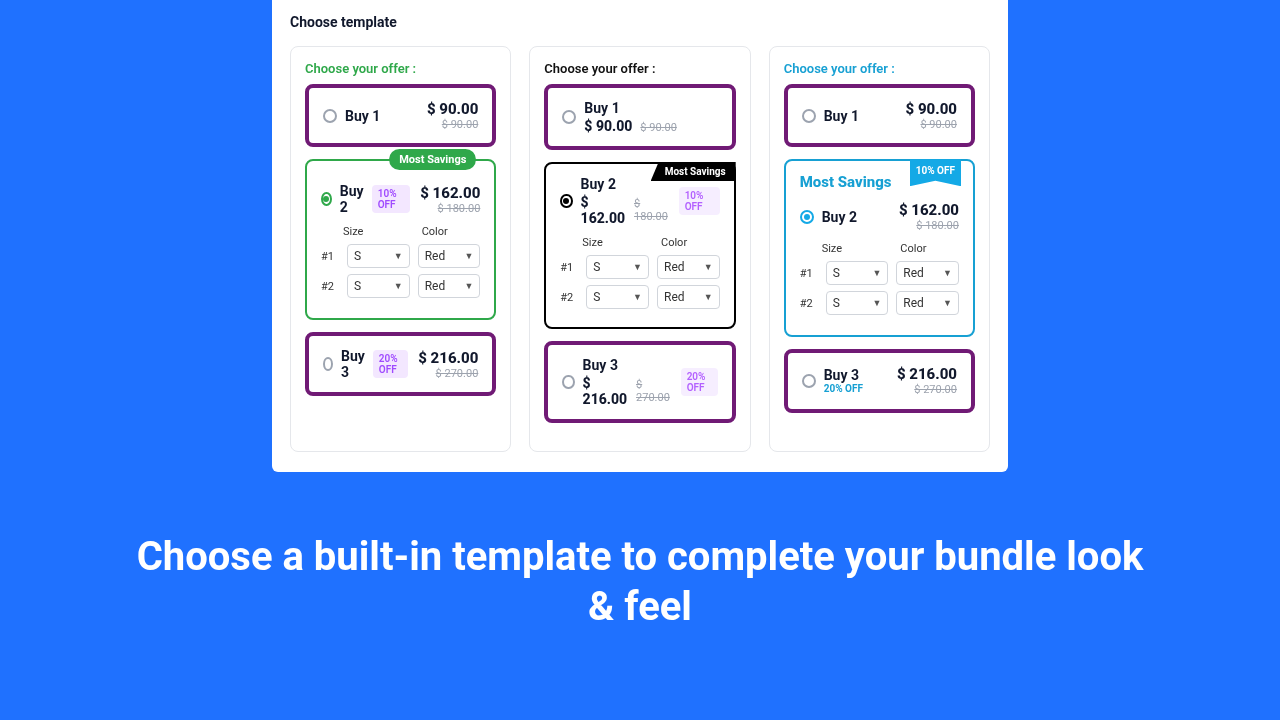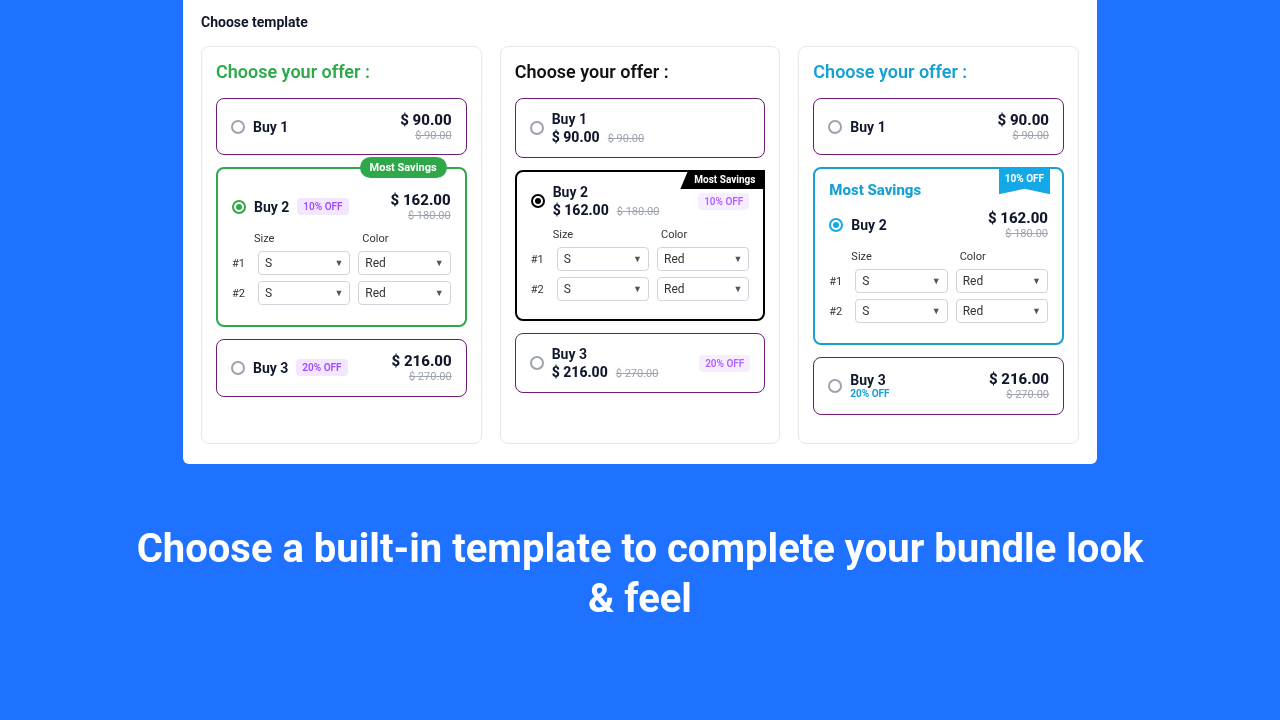--- a/index.html
+++ b/index.html
@@ -5,21 +5,21 @@
 * { box-sizing: border-box; margin: 0; padding: 0; }
 body {
   background: #1f71ff;
   font-family: -apple-system, BlinkMacSystemFont, "Segoe UI", Roboto, Helvetica, Arial, sans-serif;
   width: 1280px;
   height: 720px;
   overflow: hidden;
 }
 .panel {
   background: #fff;
-  width: 914px;
+  width: 736px;
   margin: 0 auto 0 auto;
   padding: 14px 18px 20px 18px;
   border-radius: 0 0 6px 6px;
 }
 .panel-title {
   font-size: 14px;
   font-weight: 700;
   color: #11182c;
   margin-bottom: 16px;
 }
@@ -28,30 +28,30 @@
   gap: 18px;
 }
 .template-card {
   flex: 1 1 0;
   border: 1px solid #e5e7eb;
   border-radius: 8px;
   padding: 14px 14px 16px 14px;
   position: relative;
 }
 .card-header {
-  font-size: 18px;
+  font-size: 13px;
   font-weight: 600;
-  margin-bottom: 16px;
+  margin-bottom: 8px;
 }
 .card-header.green { color: #2fa84a; }
 .card-header.black { color: #111; }
 .card-header.blue  { color: #17a0d3; }
 
 .offer {
-  border: 1px solid #701a75;
+  border: 4px solid #701a75;
   border-radius: 8px;
   padding: 12px 14px;
   margin-bottom: 12px;
   position: relative;
 }
 .offer.selected-green  { border: 2px solid #2fa84a; padding: 22px 14px 14px 14px; }
 .offer.selected-black  { border: 2px solid #000; }
 .offer.selected-blue   { border: 2px solid #17a0d3; padding: 12px 14px 14px 14px; }
 
 .offer-row {

